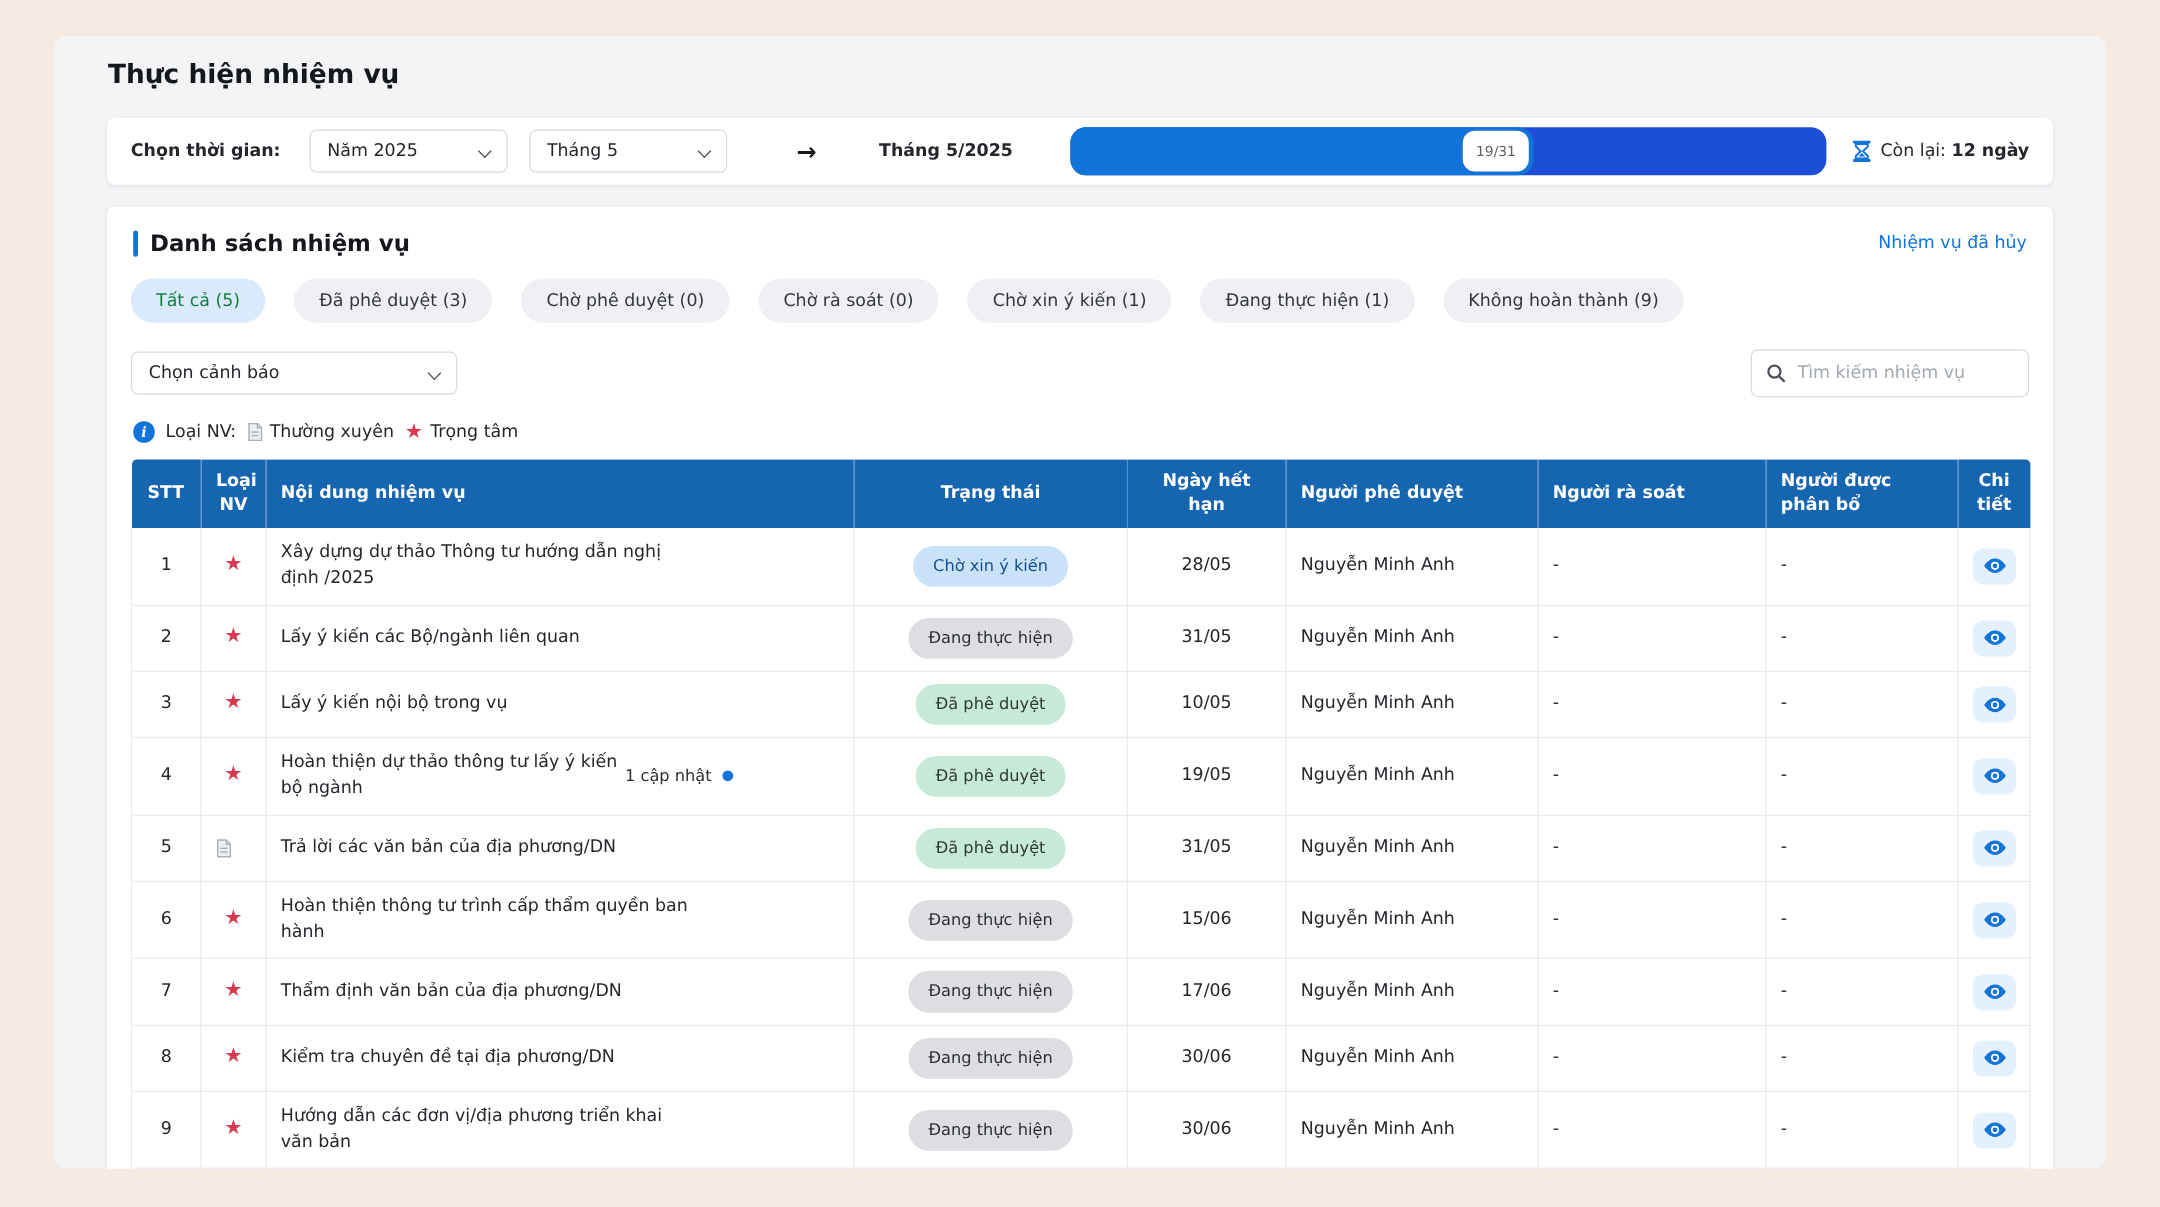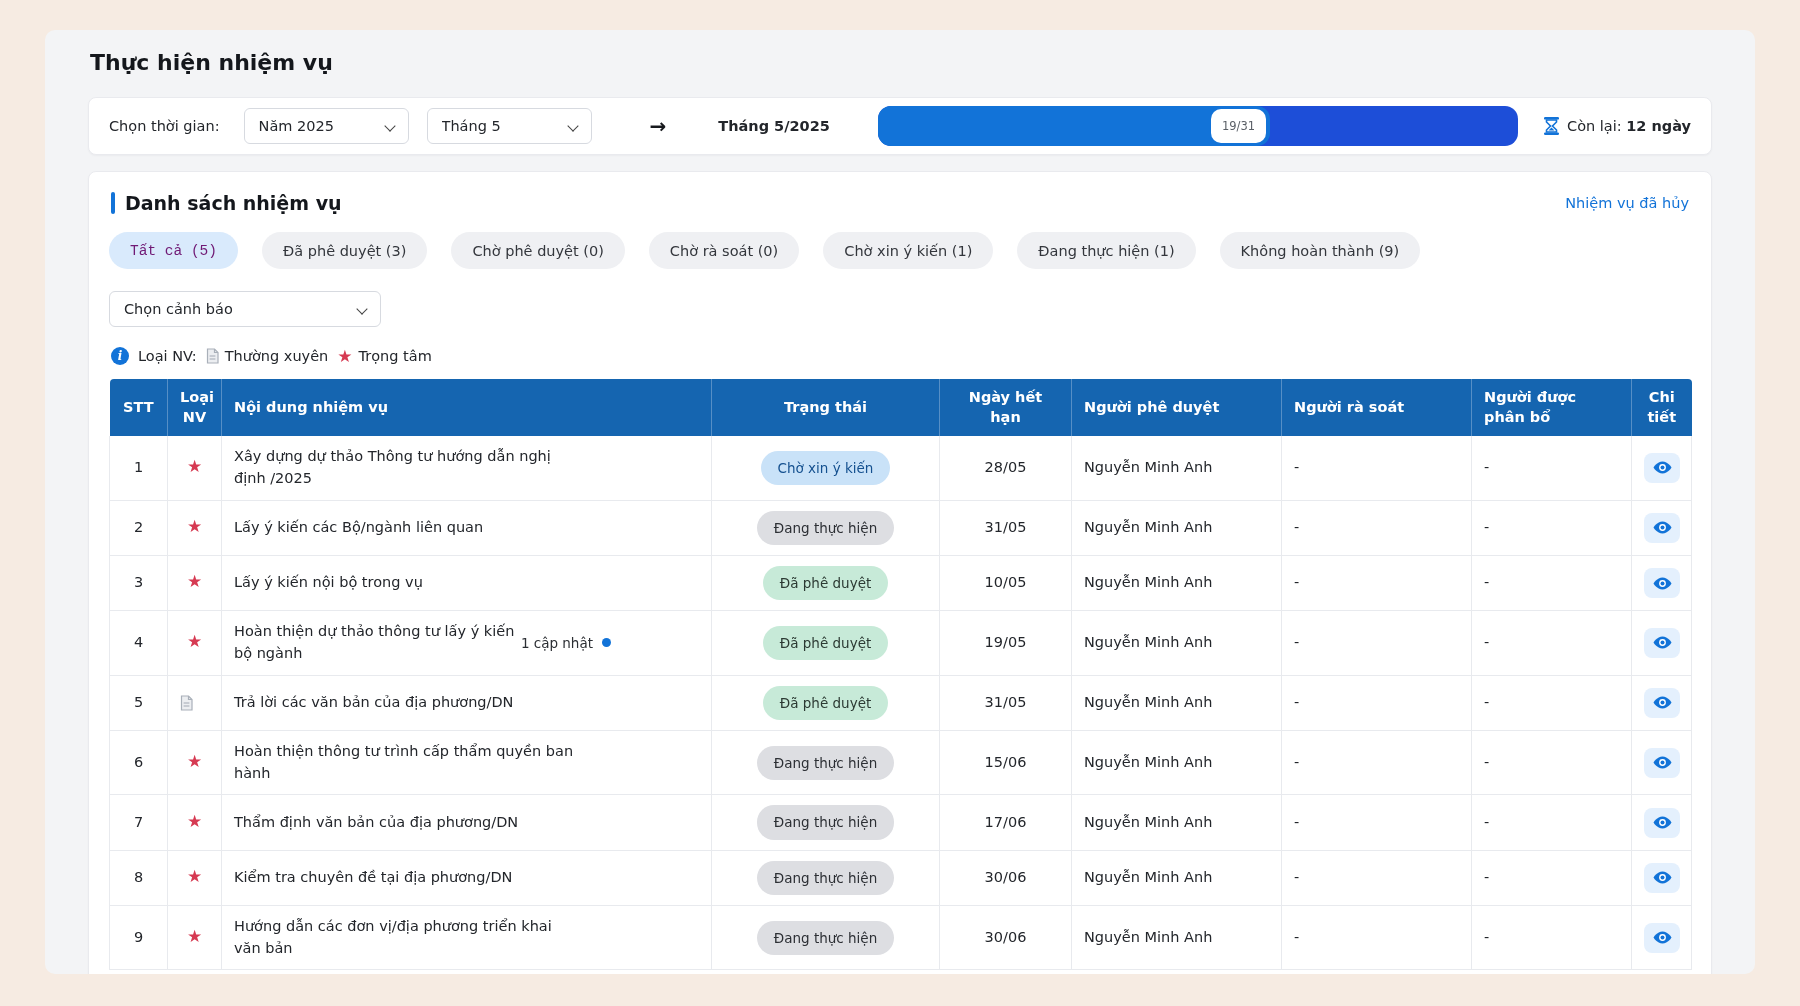--- a/index.html
+++ b/index.html
@@ -16,21 +16,21 @@
     overflow:hidden;
   }
   .page-title { font-size:22px; font-weight:700; color:#14171c; margin:6px 0 22px 2px; }
 
   .card {
     background:#fff; border:1px solid #e9eaee; border-radius:8px;
     box-shadow:0 1px 2px rgba(20,30,50,.04);
   }
   
   .time-card { height:58px; display:flex; align-items:center; padding:0 20px; }
-  .time-label { font-weight:400; margin-right:24px; white-space:nowrap; }
+  .time-label { font-weight:700; margin-right:24px; white-space:nowrap; }
   .select-wrap { position:relative; margin-right:18px; }
   .select-wrap select {
     -webkit-appearance:none; appearance:none;
     width:165px; height:36px; padding:0 34px 0 14px;
     border:1px solid #d7dae0; border-radius:6px; background:#fff;
     font-family:inherit; font-size:14.5px; color:#23262b;
   }
   .select-wrap::after {
     content:""; position:absolute; right:15px; top:14px;
     width:7px; height:7px; border-left:1.8px solid #444; border-bottom:1.8px solid #444;
@@ -60,21 +60,21 @@
   .list-title { display:flex; align-items:center; gap:10px; font-size:19px; font-weight:700; color:#14171c; }
   .title-bar { width:4px; height:22px; background:#1273d8; border-radius:2px; }
   .cancelled-link { color:#1273d8; font-size:14.5px; text-decoration:none; cursor:pointer; }
 
   .tabs { display:flex; gap:24px; margin:0 0 22px 0; flex-wrap:nowrap; }
   .tab {
     height:37px; padding:0 21px; border-radius:19px; border:none;
     background:#eff0f3; color:#33363c; font-size:14.5px; font-family:inherit;
     display:flex; align-items:center; white-space:nowrap; cursor:pointer;
   }
-  .tab.active { background:#d9eafc; color:#701a75;font-family:Liberation Mono, monospace; }
+  .tab.active { background:#d9eafc; color:#15803d; }
 
   .filters { display:flex; align-items:center; margin-bottom:20px; }
   .filters .select-wrap select { width:272px; }
   .filters .select-wrap + .select-wrap select { width:248px; }
   .search-box {
     margin-left:auto; width:232px; height:40px; border:1px solid #d7dae0; border-radius:6px;
     display:flex; align-items:center; padding:0 12px; gap:10px; background:#fff;
   }
   .search-box input {
     border:none; outline:none; flex:1; font-family:inherit; font-size:14.5px; color:#23262b; min-width:0;
@@ -176,20 +176,27 @@
         <button class="tab">Đang thực hiện (1)</button>
         <button class="tab">Không hoàn thành (9)</button>
       </div>
 
     <div class="filters">
       <span class="select-wrap">
         <select>
           <option>Chọn cảnh báo</option>
         </select>
       </span>
+      <div class="search-box">
+        <svg class="search-icon-svg" width="16" height="16" viewBox="0 0 16 16">
+          <circle cx="6.7" cy="6.7" r="5" fill="none" stroke="#4c525a" stroke-width="1.9"></circle>
+          <line x1="10.5" y1="10.5" x2="14.6" y2="14.6" stroke="#4c525a" stroke-width="1.9" stroke-linecap="round"></line>
+        </svg>
+        <input type="text" placeholder="Tìm kiếm nhiệm vụ" style="">
+      </div>
     </div>
 
     <div class="legend">
       <span class="info-icon">i</span>
       <span class="legend-label">Loại NV:</span>
       <span class="legend-item">
         <svg class="doc-icon-svg" width="13" height="16" viewBox="0 0 13 16">
           <path d="M1.5 1h7l3.5 3.5V15h-10.5z" fill="#eceef1" stroke="#a9b0b9" stroke-width="1.2"></path>
           <path d="M8.5 1v3.5H12" fill="none" stroke="#a9b0b9" stroke-width="1.2"></path>
           <line x1="3.6" y1="8" x2="9.4" y2="8" stroke="#a9b0b9" stroke-width="1.1"></line>

